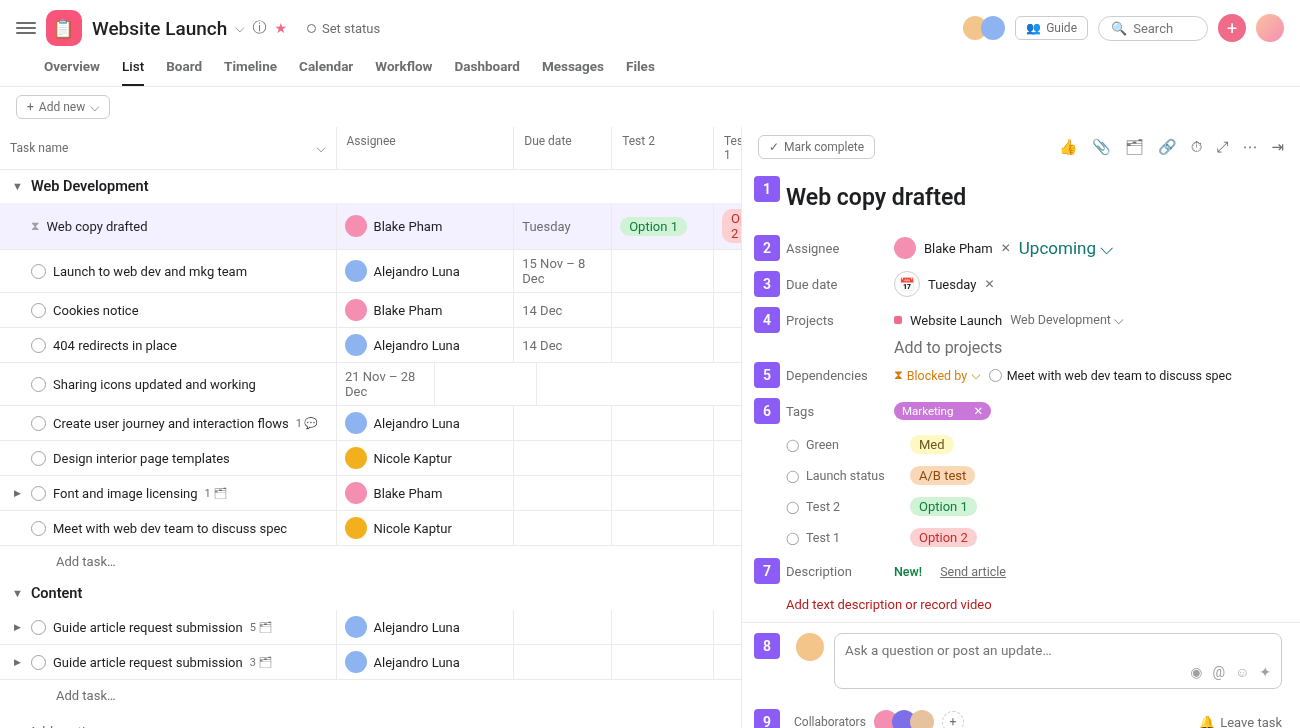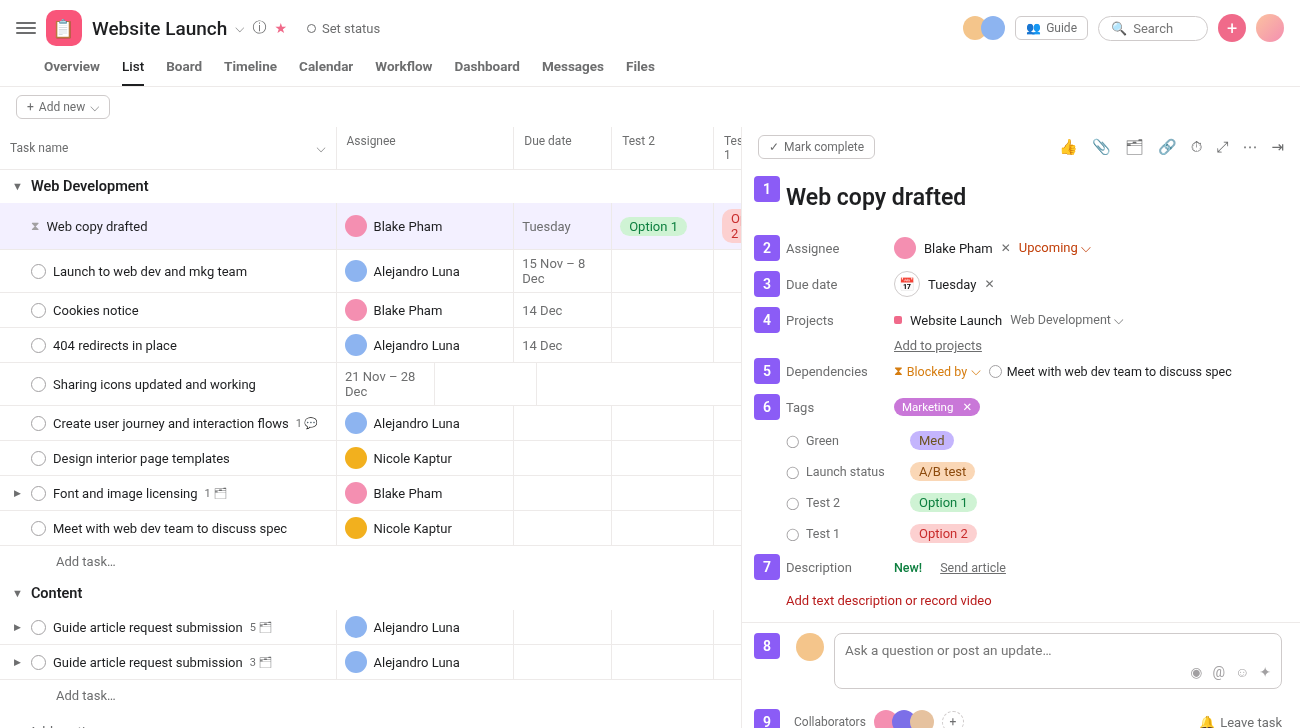--- a/index.html
+++ b/index.html
@@ -48,46 +48,46 @@
 .check-circ { width: 15px; height: 15px; border: 1.4px solid #a2a0a2; border-radius: 50%; flex-shrink: 0; cursor: pointer; }
 .hourglass { color: #a2a0a2; font-size: 12px; flex-shrink: 0; }
 .assignee-cell { width: 178px; }
 .due-cell { width: 98px; color: #6d6e6f; }
 .test2-cell { width: 102px; }
 .test1-cell { width: 27px; border-right: none; overflow: hidden; }
 .small-av { width: 22px; height: 22px; border-radius: 50%; display: inline-flex; align-items: center; justify-content: center; color: #fff; font-size: 10px; font-weight: 600; flex-shrink: 0; }
 .pill { border-radius: 10px; padding: 2px 9px; font-size: 13px; display: inline-block; }
 .pill-opt1 { background: #cff3d4; color: #0d7f3f; }
 .pill-opt2 { background: #fcd0d0; color: #c92c2c; }
-.pill-med { background: #c4b5fd; color: #6d5420; }
+.pill-med { background: #fef9c3; color: #6d5420; }
 .pill-abtest { background: #fad7b6; color: #8c4a0d; }
 .mini-count { color: #6d6e6f; font-size: 11px; display: inline-flex; align-items: center; gap: 2px; }
 .add-task-row { padding: 8px 8px 8px 56px; color: #6d6e6f; cursor: pointer; font-size: 13px; }
 .add-section { padding: 12px 18px; color: #6d6e6f; cursor: pointer; font-size: 13.5px; }
 .detail-area { flex: 1; display: flex; flex-direction: column; position: relative; }
 .detail-toolbar { display: flex; align-items: center; padding: 8px 16px; gap: 14px; }
 .complete-btn { border: 1px solid #cfcbcb; border-radius: 6px; padding: 4px 10px; display: inline-flex; align-items: center; gap: 5px; cursor: pointer; font-size: 12px; color: #6d6e6f; }
 .detail-toolbar .spacer { flex: 1; }
 .tb-icon { color: #6d6e6f; cursor: pointer; font-size: 15px; }
 .detail-body { padding: 4px 24px 4px 12px; overflow-y: auto; flex: 1; }
 .detail-title { font-size: 23px; font-weight: 600; padding: 8px 0 14px 46px; }
 .field-row { display: flex; align-items: center; padding: 5px 0; min-height: 30px; }
 .field-num { width: 26px; height: 26px; background: #8b5cf6; color: #fff; font-weight: 600; font-size: 14px; display: flex; align-items: center; justify-content: center; border-radius: 4px; margin-right: 6px; }
 .field-label { width: 108px; color: #6d6e6f; font-size: 13px; }
 .field-val { display: flex; align-items: center; gap: 8px; flex: 1; flex-wrap: wrap; }
 .cal-box { width: 26px; height: 26px; border: 1px solid #cfcbcb; border-radius: 50%; display: flex; align-items: center; justify-content: center; color: #6d6e6f; font-size: 13px; }
 .x-sm { color: #6d6e6f; font-size: 12px; cursor: pointer; }
-.upcoming-btn { color: #c2410c; font-size: 13px; cursor: pointer; }
+.upcoming-btn { color: #0f766e; font-size: 17px; cursor: pointer; }
 .proj-dot { width: 8px; height: 8px; background: #f06a8a; border-radius: 2px; }
 .proj-sep { color: #6d6e6f; font-size: 12.5px; cursor: pointer; }
-.add-proj { color: #6d6e6f; font-size: 13px; cursor: pointer; padding-left: 140px; text-decoration: underline; }
+.add-proj { color: #6d6e6f; font-size: 16px; cursor: pointer; padding-left: 140px; }
 .blocked-badge { color: #d67d10; font-size: 12.5px; cursor: pointer; display: inline-flex; align-items: center; gap: 4px; }
 .dep-task { display: inline-flex; align-items: center; gap: 5px; font-size: 12.5px; }
 .dep-check { width: 13px; height: 13px; border: 1.4px solid #a2a0a2; border-radius: 50%; }
-.tag-pill { background: #c977d8; color: #fff; border-radius: 10px; padding: 2px 8px; font-size: 11.5px; display: inline-flex; align-items: center; gap: 9px; }
+.tag-pill { background: #c977d8; color: #fff; border-radius: 10px; padding: 2px 8px; font-size: 11.5px; display: inline-flex; align-items: center; gap: 20px; }
 .cf-row { display: flex; align-items: center; padding: 6px 0 6px 32px; }
 .cf-icon { width: 14px; color: #a2a0a2; font-size: 12px; margin-right: 6px; }
 .cf-label { width: 104px; color: #6d6e6f; font-size: 12.5px; }
 .new-badge { color: #0d7f3f; font-size: 12.5px; font-weight: 500; margin-right: 10px; }
 .feedback-link { color: #6d6e6f; text-decoration: underline; font-size: 12.5px; cursor: pointer; }
 .desc-ph { color: #b91c1c; font-size: 13px; padding: 8px 0 0 32px; cursor: text; }
 .comment-area { padding: 0 18px 0 12px; border-top: 1px solid #edeae9; }
 .comment-row { display: flex; gap: 10px; padding: 10px 0; align-items: flex-start; }
 .comment-box { flex: 1; border: 1px solid #cfcbcb; border-radius: 8px; padding: 8px 10px; min-height: 52px; display: flex; flex-direction: column; }
 .comment-input { border: none; outline: none; font-size: 13.5px; color: #6d6e6f; width: 100%; }

